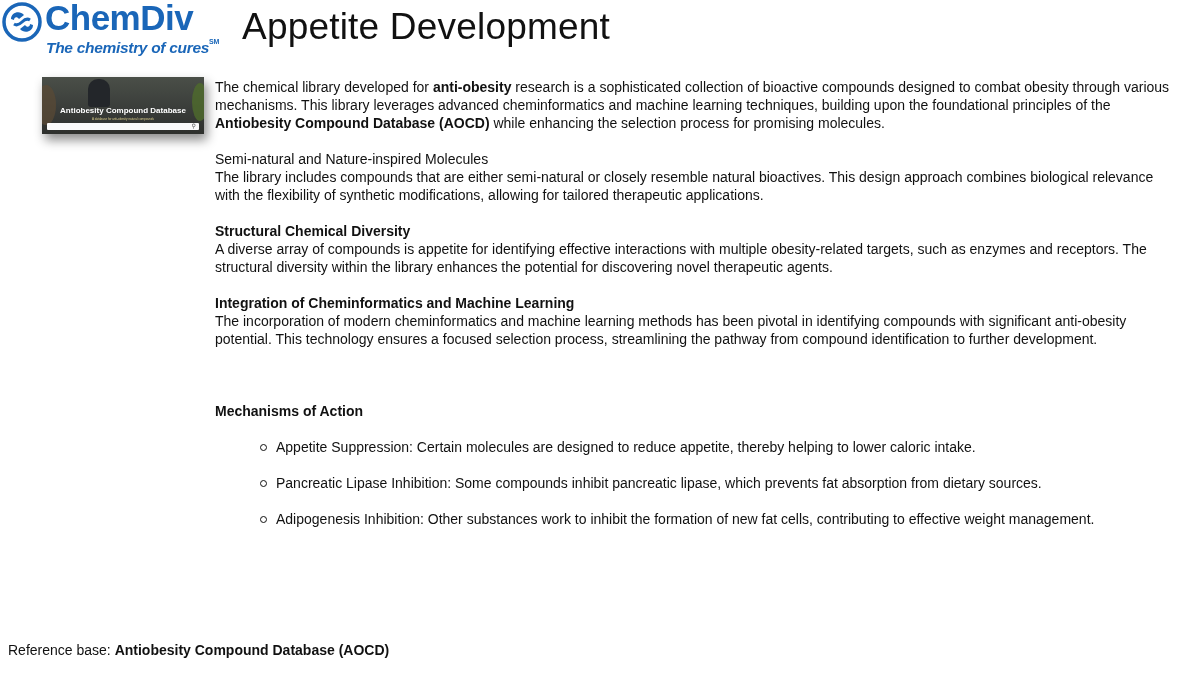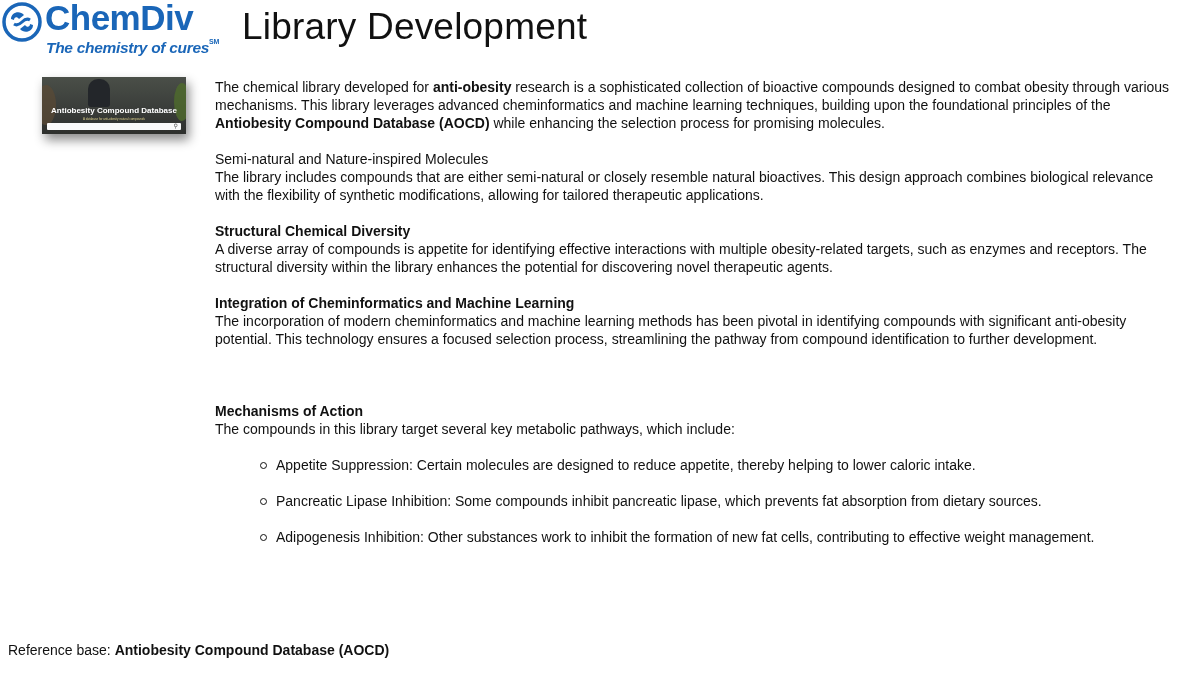--- a/index.html
+++ b/index.html
@@ -16,21 +16,21 @@
     .logo-tag {
       position: absolute; left: 46px; top: 38px; font-size: 15.5px; font-weight: bold; font-style: italic;
       color: #1a66b8; letter-spacing: -0.3px; white-space: nowrap;
     }
     .logo-tag sup { font-size: 7px; vertical-align: 9px; font-style: normal; }
     .page-title {
       position: absolute; left: 242px; top: 6px; font-size: 37px; font-weight: normal; color: #111;
       margin: 0; letter-spacing: 0.2px;
     }
     .thumb {
-      position: absolute; left: 42px; top: 77px; width: 144px; height: 57px;
+      position: absolute; left: 42px; top: 77px; width: 162px; height: 57px;
       background: linear-gradient(180deg, #4a4f48 0%, #3a3d3a 55%, #2e302d 100%);
       box-shadow: 3px 6px 10px rgba(0,0,0,0.45); overflow: hidden;
     }
     .thumb .figure {
       position: absolute; left: 46px; top: 2px; width: 22px; height: 28px; background: #23262a;
       border-radius: 10px 10px 3px 3px;
     }
     .thumb .tree-l { position: absolute; left: -6px; top: 8px; width: 20px; height: 40px; background: #5b4a34; border-radius: 50%; opacity: 0.7; }
     .thumb .tree-r { position: absolute; right: -4px; top: 6px; width: 16px; height: 38px; background: #4f6b2c; border-radius: 50%; opacity: 0.8; }
     .thumb .thumb-title {
@@ -69,21 +69,21 @@
   <svg class="logo-mark" viewBox="0 0 40 40">
     <circle cx="20" cy="20" r="18" fill="none" stroke="#1a66b8" stroke-width="3.5"></circle>
     <path d="M9 17 C 9 10, 18 8, 22 13 L 17 17 C 15 14, 12 15, 12 18 Z" fill="#1a66b8"></path>
     <path d="M31 23 C 31 30, 22 32, 18 27 L 23 23 C 25 26, 28 25, 28 22 Z" fill="#1a66b8"></path>
     <path d="M12 22 C 15 24, 18 22, 20 20 C 22 18, 25 16, 28 18" fill="none" stroke="#1a66b8" stroke-width="3"></path>
   </svg>
   <span class="logo-word">ChemDiv</span>
   <span class="logo-tag"><span>The chemistry of cures</span><sup>SM</sup></span>
 </div>
 
-<h1 class="page-title">Library Development</h1>
+<h1 class="page-title">Appetite Development</h1>
 
 <div class="thumb">
   <div class="tree-l"></div>
   <div class="tree-r"></div>
   <div class="figure"></div>
   <div class="thumb-title">Antiobesity Compound Database</div>
   <div class="thumb-sub">A database for anti-obesity natural compounds</div>
   <div class="thumb-search">
     <span class="thumb-search-icon">⚲</span>
   </div>
@@ -99,21 +99,20 @@
 
   <p><b>Structural Chemical Diversity</b></p>
   <p>A diverse array of compounds is appetite for identifying effective interactions with multiple obesity-related targets, such as enzymes and receptors. The structural diversity within the library enhances the potential for discovering novel therapeutic agents.</p>
   <div class="gap"></div>
 
   <p><b>Integration of Cheminformatics and Machine Learning</b></p>
   <p>The incorporation of modern cheminformatics and machine learning methods has been pivotal in identifying compounds with significant anti-obesity potential. This technology ensures a focused selection process, streamlining the pathway from compound identification to further development.</p>
   <div class="gap-big"></div>
 
   <p><b>Mechanisms of Action</b></p>
-  <p>The compounds in this library target several key metabolic pathways, which include:</p>
   <div class="gap"></div>
   <ul class="bullets">
     <li><span class="bullet"></span><span>Appetite Suppression: Certain molecules are designed to reduce appetite, thereby helping to lower caloric intake.</span></li>
     <li><span class="bullet"></span><span>Pancreatic Lipase Inhibition: Some compounds inhibit pancreatic lipase, which prevents fat absorption from dietary sources.</span></li>
     <li><span class="bullet"></span><span>Adipogenesis Inhibition: Other substances work to inhibit the formation of new fat cells, contributing to effective weight management.</span></li>
   </ul>
 </div>
 
 <div class="footer"><span>Reference base: </span><b>Antiobesity Compound Database (AOCD)</b></div>
 

